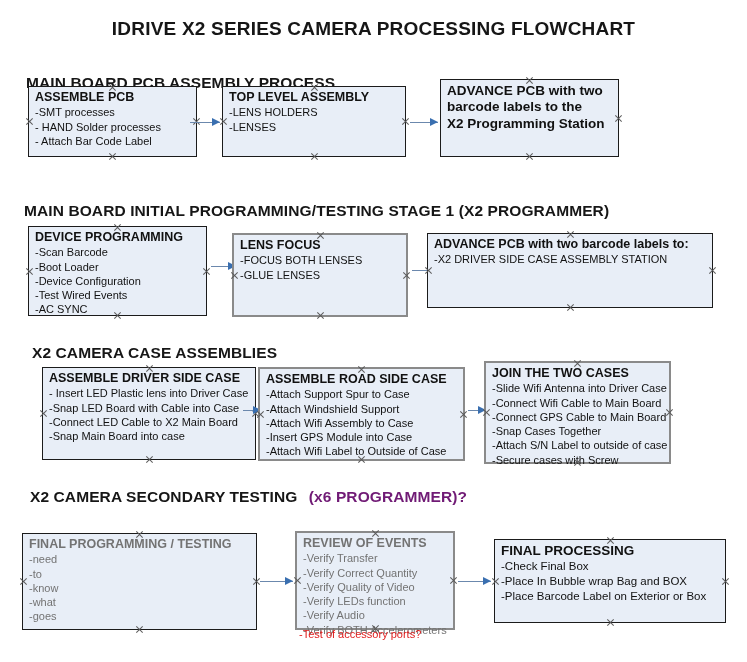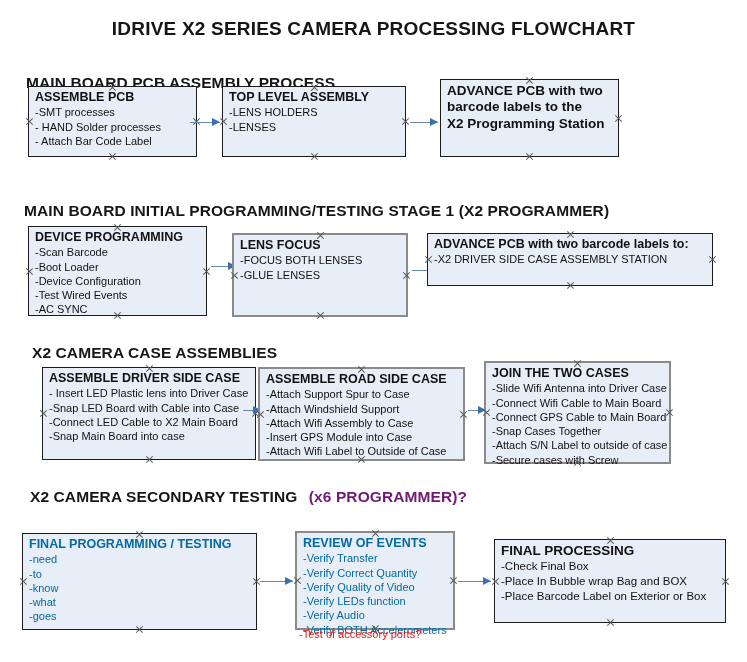--- a/index.html
+++ b/index.html
@@ -28,21 +28,21 @@
     padding:3px 4px 3px 6px;overflow:visible;
   }
   .box.gray{border-color:#8a8a8a;border-width:2px;}
   .box-title{
     font-size:12.5px;font-weight:bold;color:#111;line-height:1.22;
     white-space:nowrap;
   }
   .box-line{
     font-size:11px;color:#111;line-height:1.30;white-space:nowrap;
   }
-  .box.red .box-title,.box.red .box-line{color:#0369a1;}
+  .box.red .box-title,.box.red .box-line{color:#737373;}
   .box.big .box-title{font-size:13.5px;}
   .box.big .box-line{font-size:11.5px;}
 
   
   .handle{
     position:absolute;width:9px;height:9px;margin-left:-4.5px;margin-top:-4.5px;
     pointer-events:none;
   }
   .handle:before,.handle:after{
     content:"";position:absolute;left:0;top:4px;width:9px;height:1px;
@@ -147,21 +147,21 @@
     <span class="handle" style="left:50%;top:100%;"></span>
     <span class="handle" style="left:0;top:50%;"></span>
     <span class="handle" style="left:100%;top:50%;"></span>
   </div>
 
   <div class="arrow" style="left:412px;top:266px;width:24px;">
     <span class="shaft"></span>
       <span class="head"></span>
   </div>
 
-  <div class="box" style="left:427px;top:233px;width:286px;height:53px;">
+  <div class="box" style="left:427px;top:233px;width:286px;height:75px;">
     <div class="box-title">ADVANCE PCB with two barcode labels to:</div>
     <div class="box-line">-X2 DRIVER  SIDE  CASE  ASSEMBLY STATION</div>
     <span class="handle" style="left:50%;top:0;"></span>
     <span class="handle" style="left:50%;top:100%;"></span>
     <span class="handle" style="left:0;top:50%;"></span>
     <span class="handle" style="left:100%;top:50%;"></span>
   </div>
 
   <div class="section-head" style="left:32px;top:344px;">
     <span>X2 CAMERA CASE ASSEMBLIES</span>

